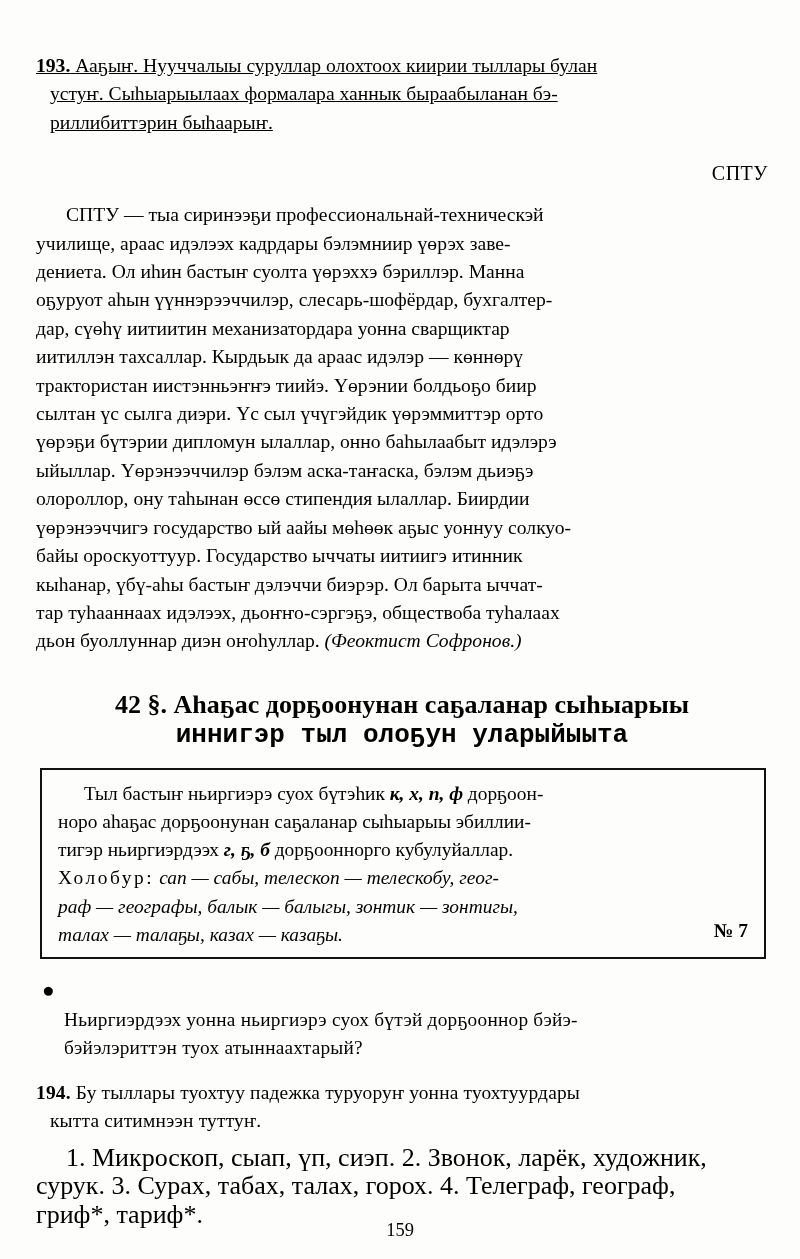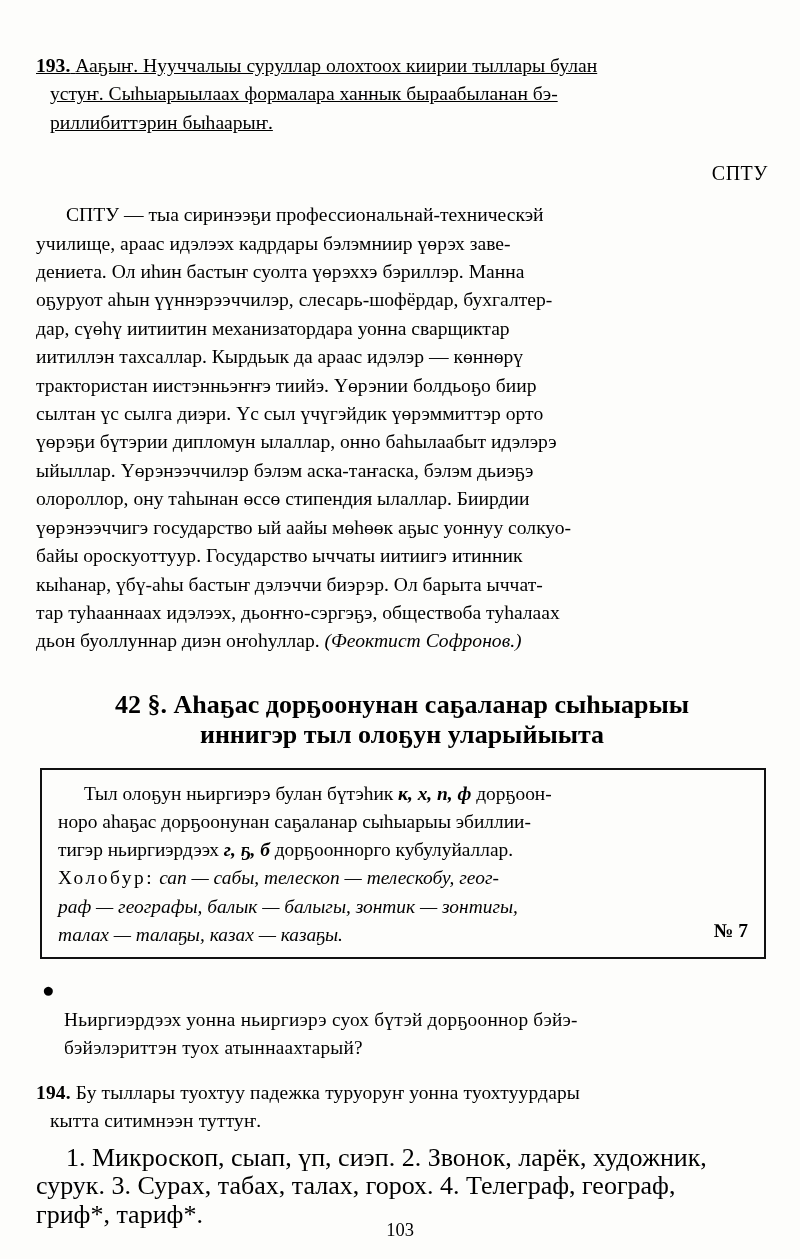--- a/index.html
+++ b/index.html
@@ -69,20 +69,21 @@
   .section-heading {
     text-align: center;
     font-weight: bold;
     font-size: 26px;
     line-height: 30px;
     margin: 34px 0 18px 0;
     padding: 0 8px;
   }
   .section-heading .ln2 {
     display: block;
+    font-family: Liberation Mono, monospace;
   }
 
   
   .rule-box {
     border: 2.2px solid #111;
     padding: 10px 16px 8px 16px;
     margin: 0 2px 0 4px;
     position: relative;
   }
   .rule-box .rule-text {
@@ -202,21 +203,21 @@
     <span class="author">(Феоктист Софронов.)</span>
   </div>
 
   <div class="section-heading">
     <span>42 §.</span><span> Аһаҕас дорҕоонунан саҕаланар сыһыарыы</span>
     <span class="ln2">иннигэр тыл олоҕун уларыйыыта</span>
   </div>
 
   <div class="rule-box">
     <p class="rule-text first">
-      <span>Тыл олоҕун ньиргиэрэ булан бүтэһик </span><span class="bi">к, х, п, ф</span><span> дорҕоон-</span>
+      <span>Тыл бастыҥ ньиргиэрэ суох бүтэһик </span><span class="bi">к, х, п, ф</span><span> дорҕоон-</span>
     </p>
     <p class="rule-text">норо аһаҕас дорҕоонунан саҕаланар сыһыарыы эбиллии-</p>
     <p class="rule-text">
       <span>тигэр ньиргиэрдээх </span><span class="bi">г, ҕ, б</span><span> дорҕооннорго кубулуйаллар.</span>
     </p>
     <p class="example-line">
       <span class="spaced" style="font-style:normal">Холобур:</span> <span>сап — сабы, телескоп — телескобу, геог-</span>
     </p>
     <p class="example-line">раф — географы, балык — балыгы, зонтик — зонтигы,</p>
     <p class="example-line">
@@ -238,15 +239,15 @@
     <span class="ex-num">194.</span><span> Бу тыллары туохтуу падежка туруоруҥ уонна туохтуурдары</span><br>
     <span style="display:inline-block;width:14px"></span><span>кытта ситимнээн туттуҥ.</span>
   </div>
 
   <div id="ex194-items" style="text-indent: 30px;">
     <span>1. Микроскоп, сыап, үп, сиэп. 2. Звонок, ларёк, художник,</span><br>
     <span style="display:inline-block;width:0"></span><span>сурук. 3. Сурах, табах, талах, горох. 4. Телеграф, географ,</span><br>
     <span>гриф*, тариф*.</span>
   </div>
 
-  <div class="folio">103</div>
+  <div class="folio">159</div>
 
 </div>
 
 </body></html>

